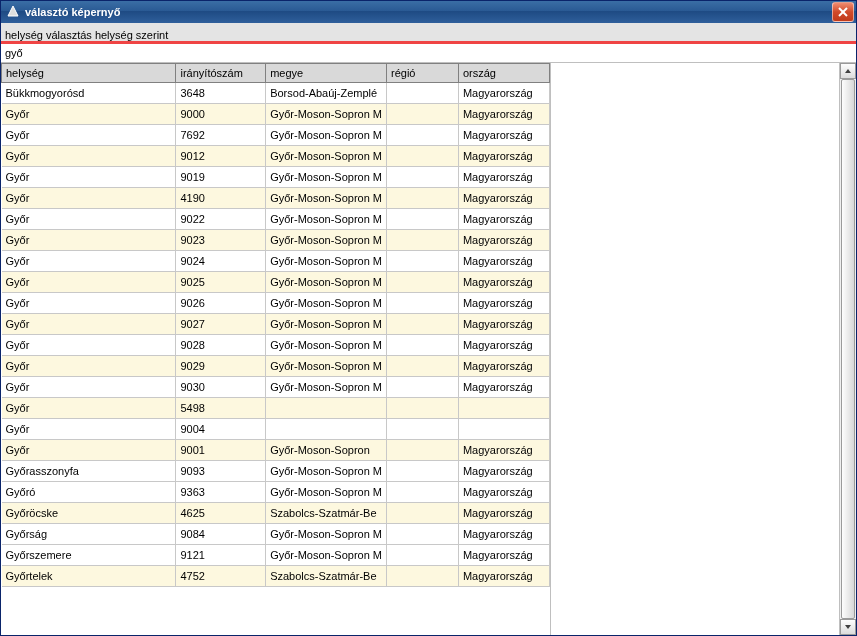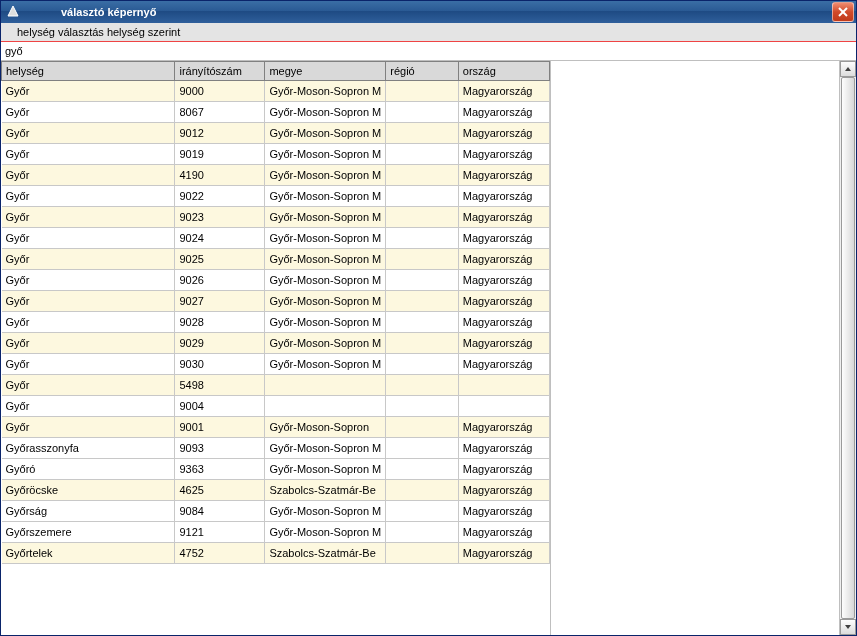--- a/index.html
+++ b/index.html
@@ -24,21 +24,20 @@
   .titlebar {
     height: 22px;
     background: linear-gradient(to bottom,
       #3a6ea5 0%, #2a5a94 45%, #1e4a83 46%, #2f5f9b 100%);
     display: flex;
     align-items: center;
     color: #ffffff;
     font-weight: bold;
     padding: 0 2px 0 4px;
     flex: 0 0 auto;
-    gap: 36px;
   }
   .titlebar .app-icon {
     width: 16px;
     height: 16px;
     margin-right: 4px;
     display: inline-flex;
     align-items: center;
     justify-content: center;
   }
   .titlebar .app-icon svg { display:block; }
@@ -59,24 +58,24 @@
     justify-content: center;
     font-weight: bold;
     font-size: 12px;
     line-height: 1;
     cursor: pointer;
   }
   
   .subheader {
     height: 18px;
     background: #e4e4e4;
-    border-bottom: 1px solid #ef4444;
-    padding: 0 16px;
-    display: flex;
-    align-items: center;
+    border-bottom: 3px solid #ef4444;
+    padding: 0 4px;
+    display: flex;
+    align-items: flex-end;
     color: #000000;
     flex: 0 0 auto;
   }
   
   .input-row {
     height: 18px;
     border-bottom: 1px solid #bfbfbf;
     background: #d946ef;
     flex: 0 0 auto;
     position: relative;
@@ -213,30 +212,37 @@
         <thead>
           <tr>
             <th>helység</th>
             <th>irányítószám</th>
             <th>megye</th>
             <th>régió</th>
             <th>ország</th>
           </tr>
         </thead>
         <tbody id="rows-body">
+        <tr class="even">
+              <td>Bükkmogyorósd</td>
+              <td>3648</td>
+              <td>Borsod-Abaúj-Zemplé</td>
+              <td></td>
+              <td>Magyarország</td>
+            </tr>
             <tr class="odd">
               <td>Győr</td>
               <td>9000</td>
               <td>Győr-Moson-Sopron M</td>
               <td></td>
               <td>Magyarország</td>
             </tr>
             <tr class="even">
               <td>Győr</td>
-              <td>8067</td>
+              <td>7692</td>
               <td>Győr-Moson-Sopron M</td>
               <td></td>
               <td>Magyarország</td>
             </tr>
             <tr class="odd">
               <td>Győr</td>
               <td>9012</td>
               <td>Győr-Moson-Sopron M</td>
               <td></td>
               <td>Magyarország</td>

